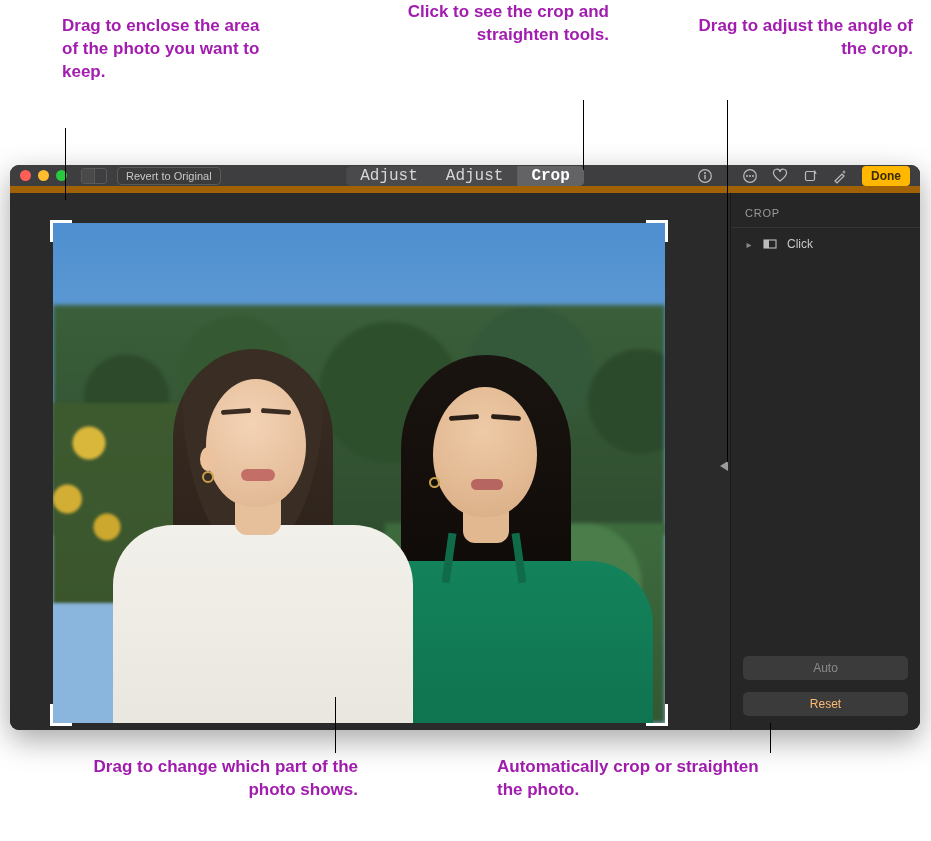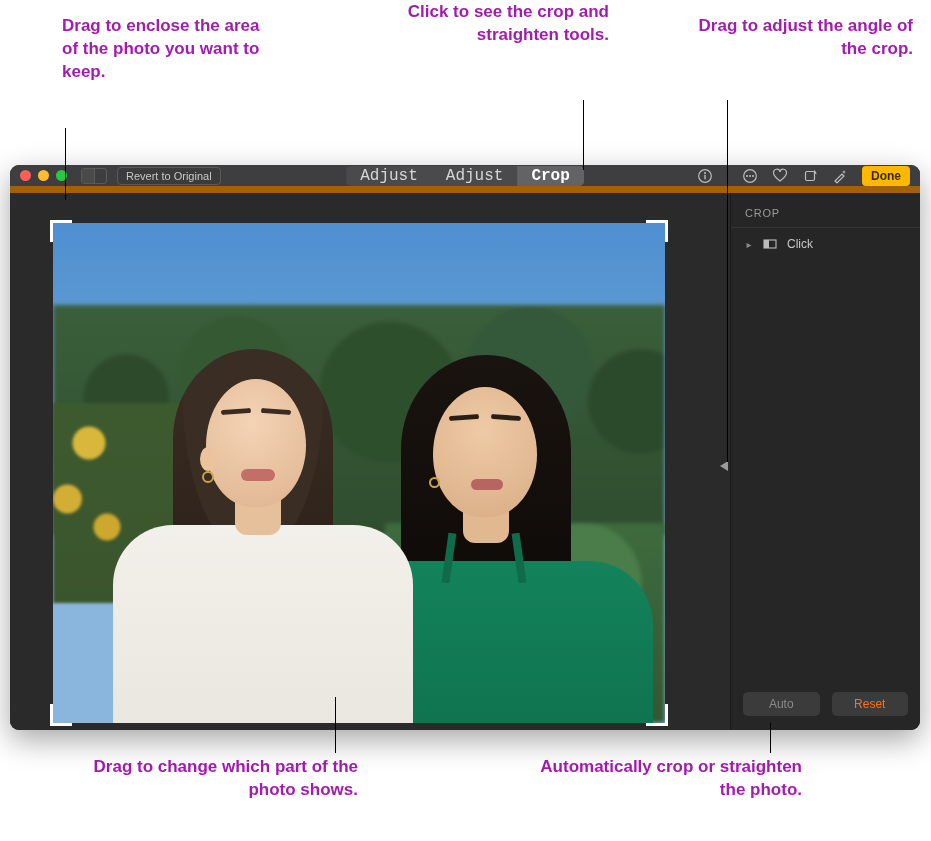--- a/index.html
+++ b/index.html
@@ -305,26 +305,27 @@
   .side-row .chev {
     width:8px; color:#8a8a8a; font-size:10px;
     display:inline-block; text-align:center;
   }
   .side-row .mini-ic { width:14px; height:12px; display:flex; align-items:center; justify-content:center; }
   .side-row .mini-ic svg { width:14px; height:12px; }
   .sidebar-footer {
     margin-top:auto;
     display:flex; gap:12px;
     padding: 0 12px 14px;
+    flex-direction: column;
   }
   .pill-btn {
     flex:1;
     text-align:center;
     background:#3b3b3b;
-    color:#f97316;
+    color:#fdba74;
     font-size:12px;
     padding:5px 0;
     border-radius:5px;
     cursor:pointer;
   }
   .pill-btn.dim { color:#8a8a8a; }
 </style>
 </head>
 <body>
 
@@ -333,21 +334,21 @@
 
 <div class="callout" style="left:399px; top:1px; width:210px; text-align:right;">Click to see the crop and straighten tools.</div>
 <div class="callout-line" style="left:583px; top:100px; width:1px; height:70px;"></div>
 
 <div class="callout" style="left:693px; top:15px; width:220px; text-align:right;">Drag to adjust the angle of the crop.</div>
 <div class="callout-line" style="left:727px; top:100px; width:1px; height:362px;"></div>
 
 <div class="callout" style="left:78px; top:756px; width:280px; text-align:right;">Drag to change which part of the photo shows.</div>
 <div class="callout-line" style="left:335px; top:697px; width:1px; height:56px;"></div>
 
-<div class="callout" style="left:522px; top:756px; width:280px; text-align:right;">Automatically crop or straighten the photo.</div>
+<div class="callout" style="left:497px; top:756px; width:280px; text-align:left;">Automatically crop or straighten the photo.</div>
 <div class="callout-line" style="left:770px; top:723px; width:1px; height:30px;"></div>
 
 <div class="app-window">
 
   <div class="toolbar">
     <div class="traffic-lights">
       <div class="light red"></div>
       <div class="light yellow"></div>
       <div class="light green"></div>
     </div>

